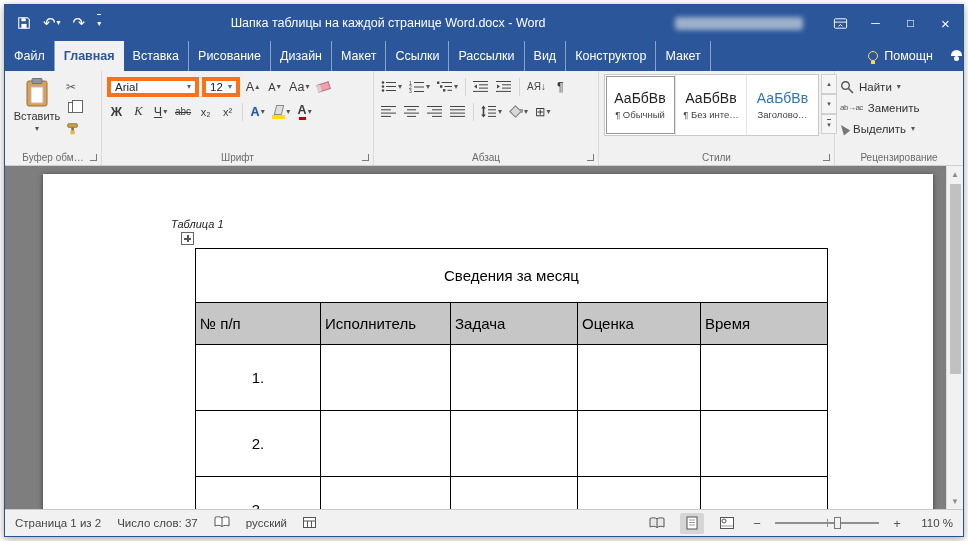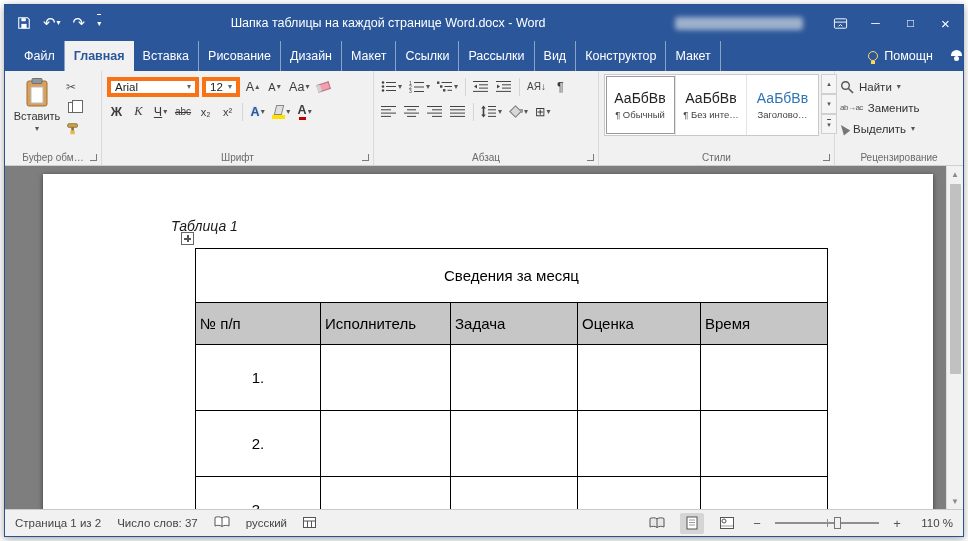--- a/index.html
+++ b/index.html
@@ -15,21 +15,21 @@
   .qat .tb-btn { font-size:15px; line-height:16px; color:#fff; cursor:default; display:flex; align-items:center; gap:1px; }
   .qat .mini-caret { font-size:8px; }
   .qat-more { border-top:1.4px solid #fff; font-size:8px; padding-top:1px; }
   .win-title { margin:0 auto; font-size:12.5px; white-space:nowrap; }
   .win-right { display:flex; align-items:center; height:100%; margin-left:0; }
   .blur-name { width:128px; height:13px; border-radius:3px; background:#9db0cc; filter:blur(2.5px); margin-right:20px; }
   .wbtn { width:35px; height:100%; display:flex; align-items:center; justify-content:center; font-size:12px; color:#fff; }
   .wbtn.close { font-size:15px; }
 
   
-  .tabsrow { height:30px; background:var(--accent,#2b579a); display:flex; align-items:stretch; color:#fff; padding-left:10px; flex:none; }
+  .tabsrow { height:30px; background:var(--accent,#2b579a); display:flex; align-items:stretch; color:#fff; padding-left:0; flex:none; }
   .tab { display:flex; align-items:center; padding:0 9px; font-size:12.5px; border-right:1px solid rgba(255,255,255,.45); white-space:nowrap; }
   .tab.active { background:#f1f1f1; color:var(--accent,#2b579a); border-right:none; font-weight:bold; }
   .tabs-right { margin-left:auto; display:flex; align-items:center; gap:16px; padding-right:14px; }
   .tellme { display:flex; align-items:center; gap:6px; font-size:12.5px; }
   .bulb-ico { position:relative; width:10px; height:10px; border:1.4px solid #ffd75e; border-radius:50%; }
   .bulb-ico::after { content:""; position:absolute; left:2px; bottom:-4px; width:3.4px; height:3px; background:#ffd75e; }
   .person-ico { position:relative; width:14px; height:13px; }
   .person-ico::before { content:""; position:absolute; left:4.5px; top:0; width:5px; height:5px; border-radius:50%; background:#fff; }
   .person-ico::after { content:""; position:absolute; left:1.5px; bottom:0; width:11px; height:6px; border-radius:6px 6px 0 0; background:#fff; }
 
@@ -94,21 +94,21 @@
   .edit-col { display:flex; flex-direction:column; gap:4px; padding-top:4px; }
   .edit-row { display:flex; align-items:center; gap:5px; font-size:11.5px; color:#333; height:17px; }
   .edit-row .c { font-size:8px; color:#555; }
   .repl-ico { font-size:8px; color:#555; letter-spacing:-.5px; }
   .sel-ico { width:0; height:0; border-left:4.5px solid transparent; border-right:4.5px solid transparent; border-bottom:10px solid #777; transform:rotate(-38deg); }
 
   
   .docarea { flex:1; background:var(--canvas,#7e7e7e); position:relative; overflow:hidden; }
   .page { position:absolute; left:38px; top:8px; width:890px; height:760px; background:#fff;
           box-shadow:0 1px 5px rgba(0,0,0,.5); }
-  .tbl-caption { position:absolute; left:128px; top:44px; font-style:italic; font-size:14px; color:#1a1a1a;text-align:center; }
+  .tbl-caption { position:absolute; left:128px; top:44px; font-style:italic; font-size:11px; color:#1a1a1a;text-align:center; }
   .mv-handle { position:absolute; left:138px; top:58px; width:13px; height:13px; border:1px solid #666; background:#fff; }
   .mv-handle::before { content:""; position:absolute; left:2px; right:2px; top:5px; height:1.6px; background:#555; }
   .mv-handle::after { content:""; position:absolute; top:2px; bottom:2px; left:5px; width:1.6px; background:#555; }
   table.doc { position:absolute; left:152px; top:74px; border-collapse:collapse; table-layout:fixed; }
   table.doc td { border:1.4px solid #000; font-size:15px; color:#000; padding:0 4px; vertical-align:middle; }
   td.t-title { height:54px; text-align:center; font-size:15px; }
   td.t-head { height:42px; background:var(--shading,#c6c6c6); }
   td.t-cell { height:66px; }
   td.t-num { text-align:center; }
 

